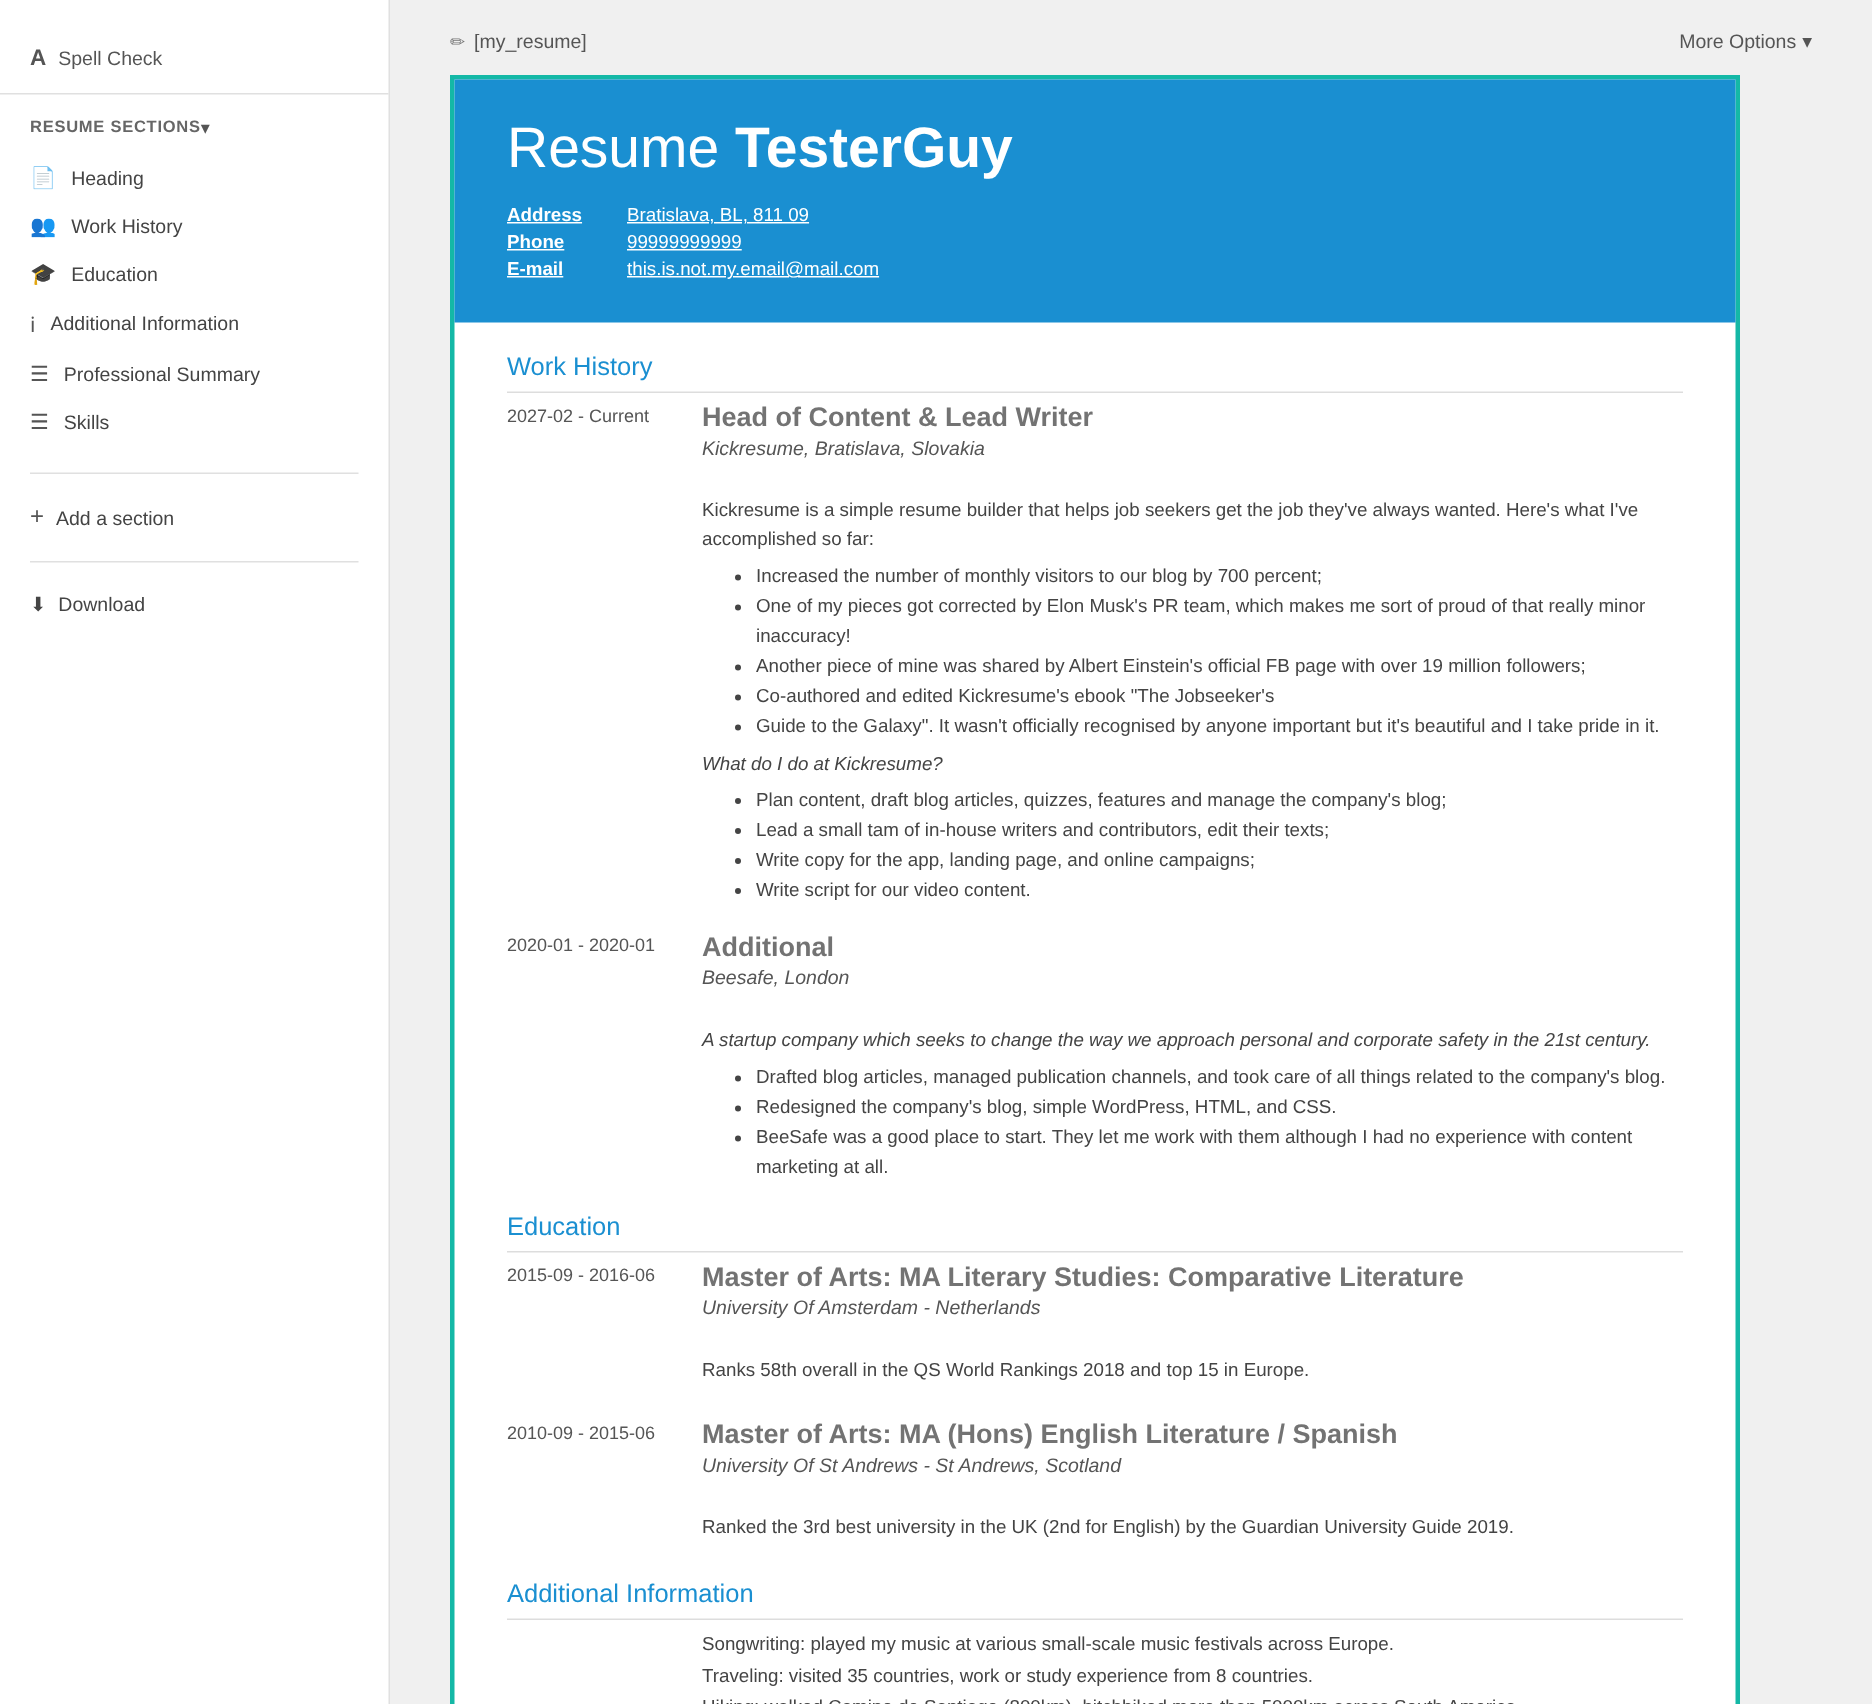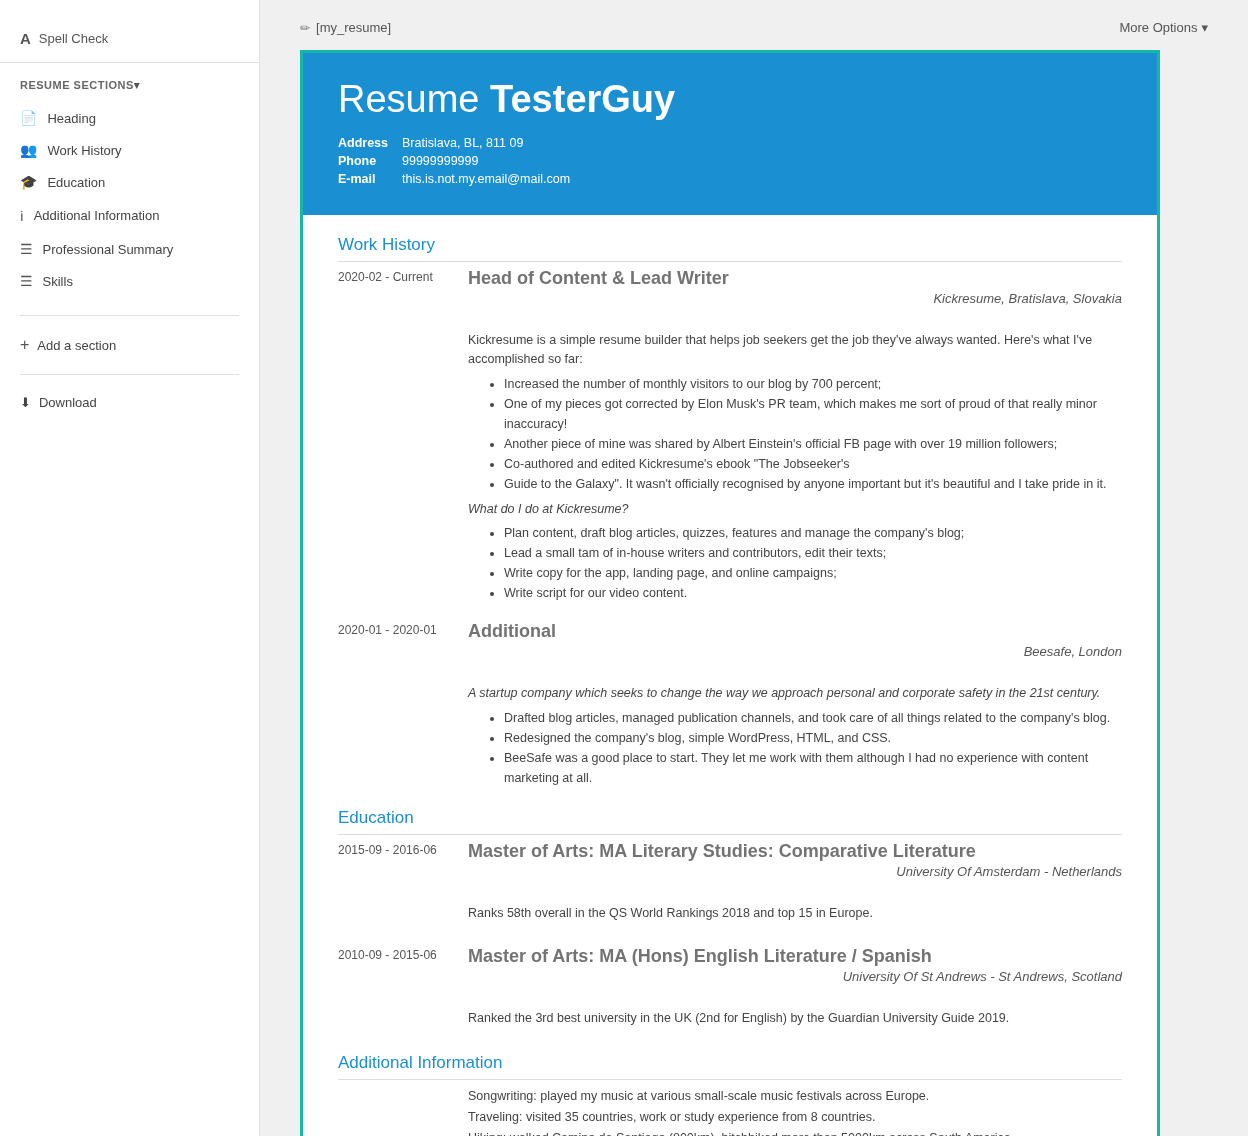--- a/index.html
+++ b/index.html
@@ -126,23 +126,24 @@
       font-size: 38px;
       margin-bottom: 15px;
       color: #fff;
       font-weight: 300;
     }
     .resume-name strong {
       font-weight: 900;
     }
     .contact-row {
       display: flex;
-      gap: 4px;
+      gap: 20px;
       margin-bottom: 4px;
       font-size: 12.5px;
+      text-decoration: underline;
     }
     .contact-label {
       font-weight: bold;
       color: #fff;
       min-width: 60px;
     }
     .contact-value { color: #fff; }
 
     
     .resume-body { padding: 20px 35px 30px 35px; }
@@ -160,21 +161,21 @@
 
     .entry { display: flex; margin-bottom: 18px; }
     .entry-date {
       min-width: 130px;
       font-size: 12px;
       color: #555;
       padding-top: 2px;
     }
     .entry-content { flex: 1; }
     .entry-title { font-size: 18px; font-weight: bold; color: #737373; margin-bottom: 2px; }
-    .entry-subtitle { font-size: 13px; font-style: italic; color: #555; margin-bottom: 5px; text-align: right; }
+    .entry-subtitle { font-size: 13px; font-style: italic; color: #555; margin-bottom: 5px; }
     .entry-description { font-size: 12.5px; color: #444; line-height: 1.5; margin-bottom: 5px; margin-top: 25px; }
     .entry-list { margin-left: 36px; }
     .entry-list li { font-size: 12.5px; color: #444; line-height: 1.6; }
 
     .additional-content { font-size: 12.5px; color: #444; line-height: 1.7; padding-left: 130px; }
   </style>
 </head>
 <body>
 
 <div class="app-container">
@@ -263,21 +264,21 @@
           <span class="contact-value">this.is.not.my.email@mail.com</span>
         </div>
       </div>
 
       <div class="resume-body">
 
         <div class="resume-section">
           <div class="section-title">Work History</div>
 
           <div class="entry">
-            <div class="entry-date">2020-02 - Current</div>
+            <div class="entry-date">2027-02 - Current</div>
             <div class="entry-content">
               <div class="entry-title">Head of Content &amp; Lead Writer</div>
               <div class="entry-subtitle">Kickresume, Bratislava, Slovakia</div>
               <div class="entry-description">Kickresume is a simple resume builder that helps job seekers get the job they've always wanted. Here's what I've accomplished so far:</div>
               <ul class="entry-list">
                 <li>Increased the number of monthly visitors to our blog by 700 percent;</li>
                 <li>One of my pieces got corrected by Elon Musk's PR team, which makes me sort of proud of that really minor inaccuracy!</li>
                 <li>Another piece of mine was shared by Albert Einstein's official FB page with over 19 million followers;</li>
                 <li>Co-authored and edited Kickresume's ebook "The Jobseeker's</li>
                 <li>Guide to the Galaxy". It wasn't officially recognised by anyone important but it's beautiful and I take pride in it.</li>

